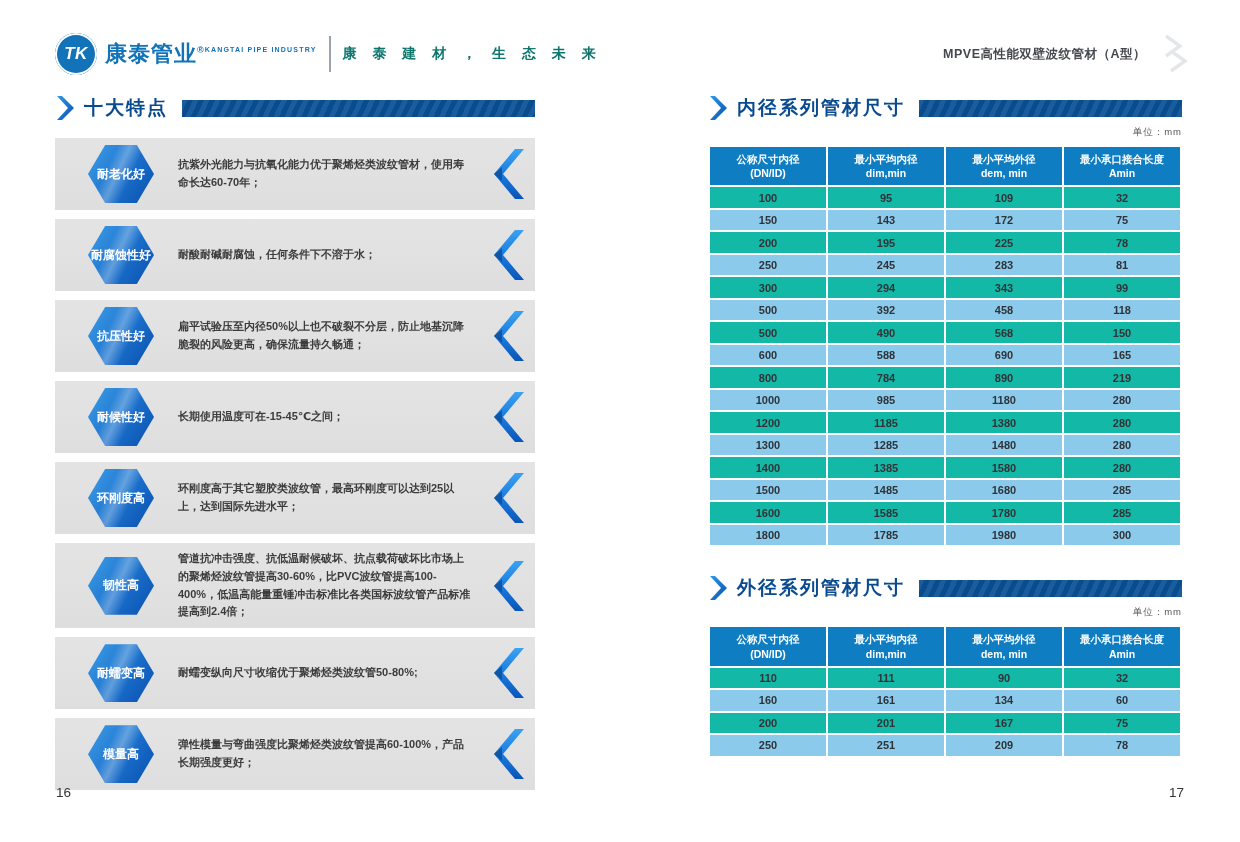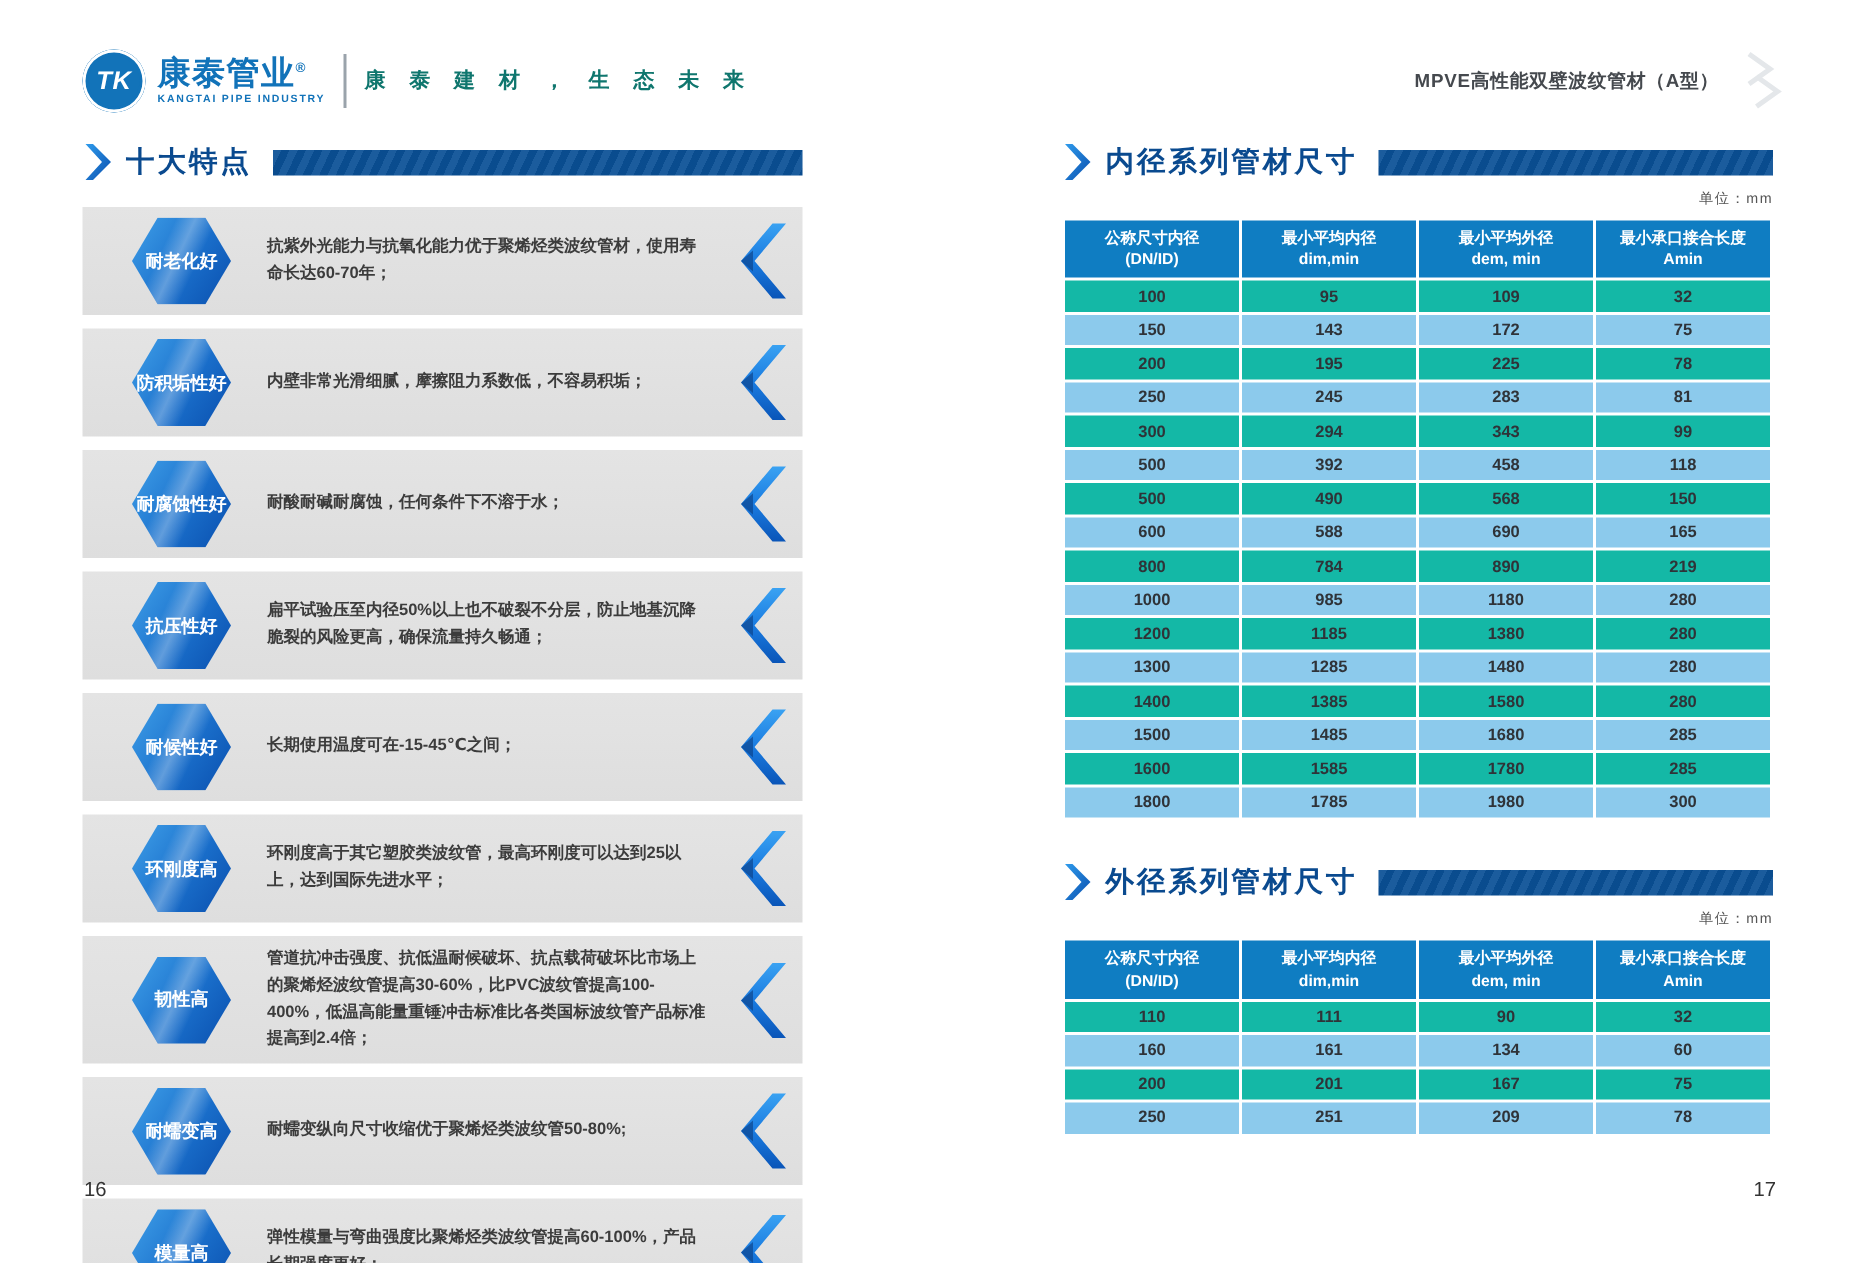--- a/index.html
+++ b/index.html
@@ -8,21 +8,21 @@
   .page { position: relative; width: 1240px; height: 842px; background: #fff; }
 
   
   .header { position: absolute; left: 55px; right: 50px; top: 28px; height: 52px;
     display: flex; justify-content: space-between; align-items: center; }
   .logo-group { display: flex; align-items: center; }
   .logo-circle { width: 42px; height: 42px; border-radius: 50%; background: #1273b9;
     color: #ffffff; display: flex; align-items: center; justify-content: center;
     font-weight: bold; font-style: italic; font-size: 17px; letter-spacing: 0.5px;
     box-shadow: inset 0 0 0 2px #fff, inset 0 0 0 4px #1273b9; }
-  .brand-col { margin-left: 8px; display: flex; flex-direction: column; }
+  .brand-col { margin-left: 8px; display: flex; flex-direction: row; }
   .brand-name { color: #1273b9; font-size: 22px; font-weight: bold; letter-spacing: 1px; line-height: 1; }
   .brand-name sup { font-size: 9px; }
   .brand-sub { color: #1273b9; font-size: 7px; font-weight: bold; letter-spacing: 1.2px; margin-top: 3px; }
   .logo-divider { width: 2px; height: 36px; background: #9aa3ab; margin: 0 12px; }
   .tagline { color: #0f766e; font-size: 14px; font-weight: bold; letter-spacing: 6px; text-align: center; }
   .header-right { display: flex; align-items: center; }
   .product-title { color: #45494e; font-size: 12.5px; font-weight: bold; letter-spacing: 0.5px; padding-left: 14px; }
   .s-mark { margin-left: 8px; }
 
   
@@ -120,30 +120,20 @@
             <span class="hex-label">耐老化好</span>
           </div>
           <div class="feature-text">抗紫外光能力与抗氧化能力优于聚烯烃类波纹管材，使用寿命长达60-70年；</div>
           <svg class="chev" width="36" height="52" viewBox="0 0 36 52">
             <path d="M33 1 L12 26 L33 51 L24 51 L3 26 L24 1 Z" fill="url(#chevGrad)"></path>
             <path d="M3 26 L11 19 L11 33 Z" fill="#0a3c80" opacity="0.6"></path>
           </svg>
         </div>
         <div class="feature-row">
           <div class="hexagon">
-            <span class="hex-label">防积垢性好</span>
-          </div>
-          <div class="feature-text">内壁非常光滑细腻，摩擦阻力系数低，不容易积垢；</div>
-          <svg class="chev" width="36" height="52" viewBox="0 0 36 52">
-            <path d="M33 1 L12 26 L33 51 L24 51 L3 26 L24 1 Z" fill="url(#chevGrad)"></path>
-            <path d="M3 26 L11 19 L11 33 Z" fill="#0a3c80" opacity="0.6"></path>
-          </svg>
-        </div>
-        <div class="feature-row">
-          <div class="hexagon">
             <span class="hex-label">耐腐蚀性好</span>
           </div>
           <div class="feature-text">耐酸耐碱耐腐蚀，任何条件下不溶于水；</div>
           <svg class="chev" width="36" height="52" viewBox="0 0 36 52">
             <path d="M33 1 L12 26 L33 51 L24 51 L3 26 L24 1 Z" fill="url(#chevGrad)"></path>
             <path d="M3 26 L11 19 L11 33 Z" fill="#0a3c80" opacity="0.6"></path>
           </svg>
         </div>
         <div class="feature-row">
           <div class="hexagon">

